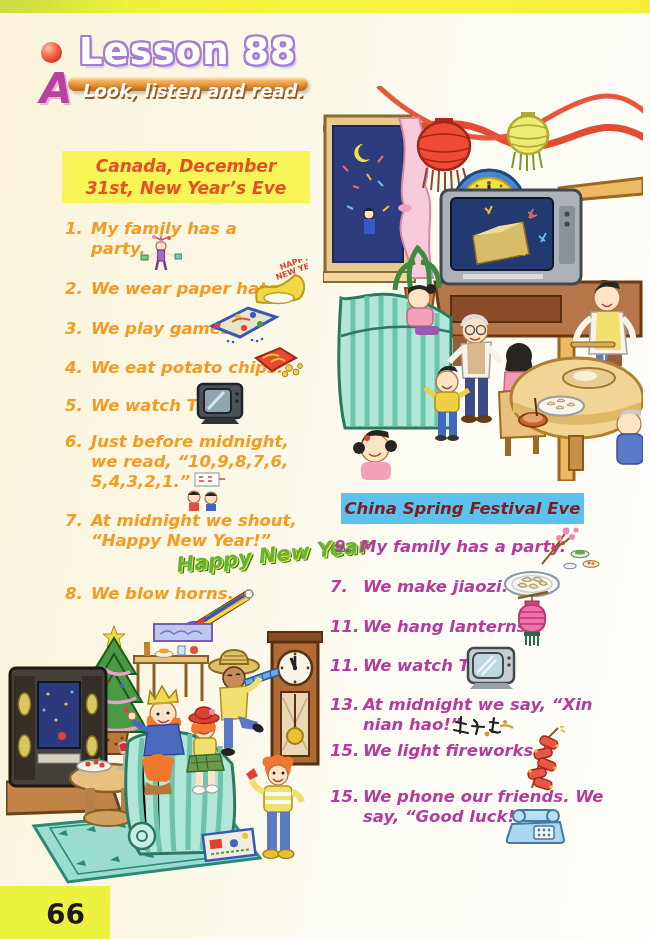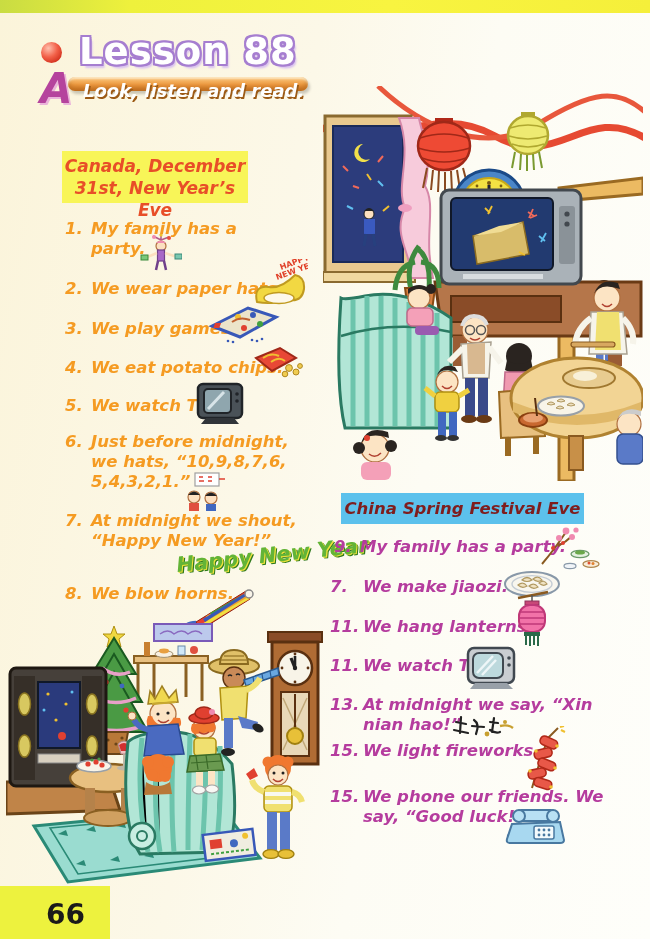--- a/index.html
+++ b/index.html
@@ -19,21 +19,21 @@
     text-shadow:-2px -2px 0 #a67ed0,2px -2px 0 #a67ed0,-2px 2px 0 #a67ed0,2px 2px 0 #a67ed0,
       -2px 0 0 #a67ed0,2px 0 0 #a67ed0,0 -2px 0 #a67ed0,0 2px 0 #a67ed0,3px 4px 2px #d9c2ef;}
   .letter-a{left:40px;top:64px;font-size:42px;font-weight:bold;font-style:italic;color:#b5439d;
     text-shadow:2px 2px 0 #eab4da;}
   .banner{left:68px;top:77px;width:240px;height:14px;border-radius:15px;
     background:linear-gradient(#f9c77f,#f09c42 55%,#e5862b);
     box-shadow:inset 0 -4px 5px rgba(140,75,10,.45),inset 0 2px 2px rgba(255,240,210,.8),2px 3px 3px rgba(0,0,0,.2);
     color:#fff;font-size:18px;font-weight:bold;font-style:italic;line-height:28px;padding-left:15px;
     text-shadow:1.5px 1.5px 0 #9c5a15;box-sizing:border-box;}
   
-  .canada-box{left:62px;top:151px;width:186px;height:52px;background:#f8f558;
+  .canada-box{left:62px;top:151px;width:248px;height:52px;background:#f8f558;
     color:#e84e28;font-size:17px;line-height:22px;font-weight:bold;font-style:italic;
     text-align:center;padding-top:4px;box-sizing:border-box;}
   .china-box{left:341px;top:493px;width:243px;height:31px;background:#5cc1ec;
     color:#7f1d1d;font-size:16.5px;line-height:31px;font-weight:bold;font-style:italic;
     text-align:center;box-sizing:border-box;}
   
   .itm{position:absolute;display:flex;font-size:16.5px;line-height:20px;font-weight:bold;font-style:italic;}
   .or{color:#f59b22;}
   .mg{color:#b53c9e;}
   .num{flex:0 0 26px;}
@@ -84,21 +84,21 @@
     <span class="ln">We eat potato chips.</span>
   </div>
   <div class="itm or" style="left:65px;top:396px">
     <span class="num">5.</span>
     <span class="ln">We watch TV.</span>
   </div>
   <div class="itm or" style="left:65px;top:432px">
     <span class="num">6.</span>
     <span>
       <span class="ln">Just before midnight,</span>
-      <span class="ln">we hats, “10,9,8,7,6,</span>
+      <span class="ln">we read, “10,9,8,7,6,</span>
       <span class="ln">5,4,3,2,1.”</span>
     </span>
   </div>
   <div class="itm or" style="left:65px;top:511px">
     <span class="num">7.</span>
     <span>
       <span class="ln">At midnight we shout,</span>
       <span class="ln">“Happy New Year!”</span>
     </span>
   </div>

